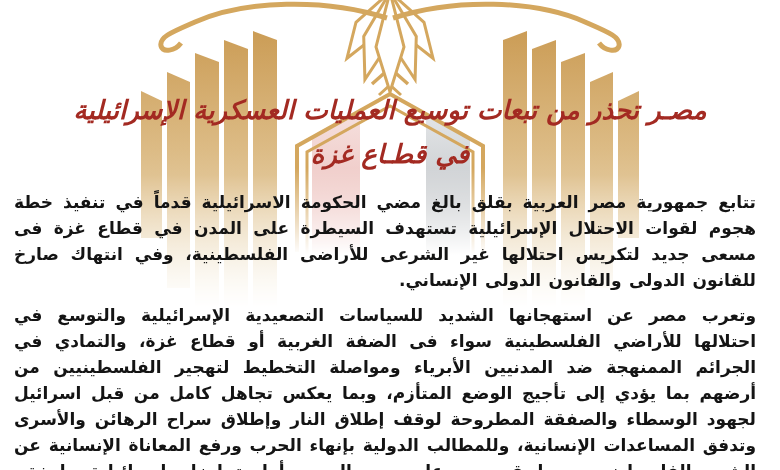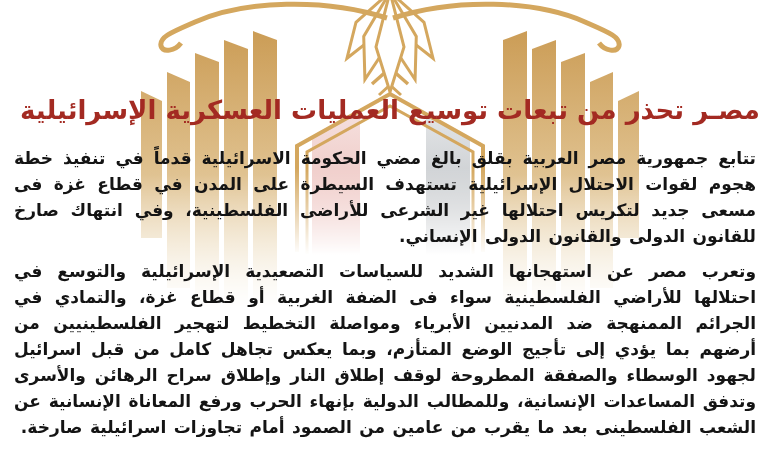--- a/index.html
+++ b/index.html
@@ -22,21 +22,21 @@
 
   .headline {
     margin:0;
     text-align:center;
     font-weight:bold;
     font-size:26px;
     line-height:44px;
     color:#A32A22;
     letter-spacing:0px;
   }
-  .headline .hl-line { display:block; }
+  .headline .hl-line { display:block;font-style:italic; }
 
   .body-text p {
     margin:0 10px 9px 0;
     color:#141414;
     font-weight:bold;
     font-size:17px;
     line-height:26px;
     text-align:justify;
     text-align-last:right;
     word-spacing:1.5px;
@@ -113,20 +113,21 @@
           <path d="M 618 101 L 639 91 L 639 238 L 618 238 Z" fill="url(#barGrad)"></path>
         </g>
         <use href="#rightWing" transform="translate(780,0) scale(-1,1)"></use>
       </g>
     </svg>
   </div>
 
   <div class="content" dir="rtl">
     <h1 class="headline">
       <span class="hl-line">مصـر تحذر من تبعات توسيع العمليات العسكرية الإسرائيلية</span>
+      <span class="hl-line">في قطـاع غزة</span>
     </h1>
     <div class="body-text">
       <p>تتابع جمهورية مصر العربية بقلق بالغ مضي الحكومة الاسرائيلية قدماً في تنفيذ خطة هجوم لقوات الاحتلال الإسرائيلية تستهدف السيطرة على المدن في قطاع غزة فى مسعى جديد لتكريس احتلالها غير الشرعى للأراضى الفلسطينية، وفي انتهاك صارخ للقانون الدولى والقانون الدولى الإنساني.</p>
       <p>وتعرب مصر عن استهجانها الشديد للسياسات التصعيدية الإسرائيلية والتوسع في احتلالها للأراضي الفلسطينية سواء فى الضفة الغربية أو قطاع غزة، والتمادي في الجرائم الممنهجة ضد المدنيين الأبرياء ومواصلة التخطيط لتهجير الفلسطينيين من أرضهم بما يؤدي إلى تأجيج الوضع المتأزم، وبما يعكس تجاهل كامل من قبل اسرائيل لجهود الوسطاء والصفقة المطروحة لوقف إطلاق النار وإطلاق سراح الرهائن والأسرى وتدفق المساعدات الإنسانية، وللمطالب الدولية بإنهاء الحرب ورفع المعاناة الإنسانية عن الشعب الفلسطينى بعد ما يقرب من عامين من الصمود أمام تجاوزات اسرائيلية صارخة.</p>
 
     </div>
   </div>
 
 </div>
 

